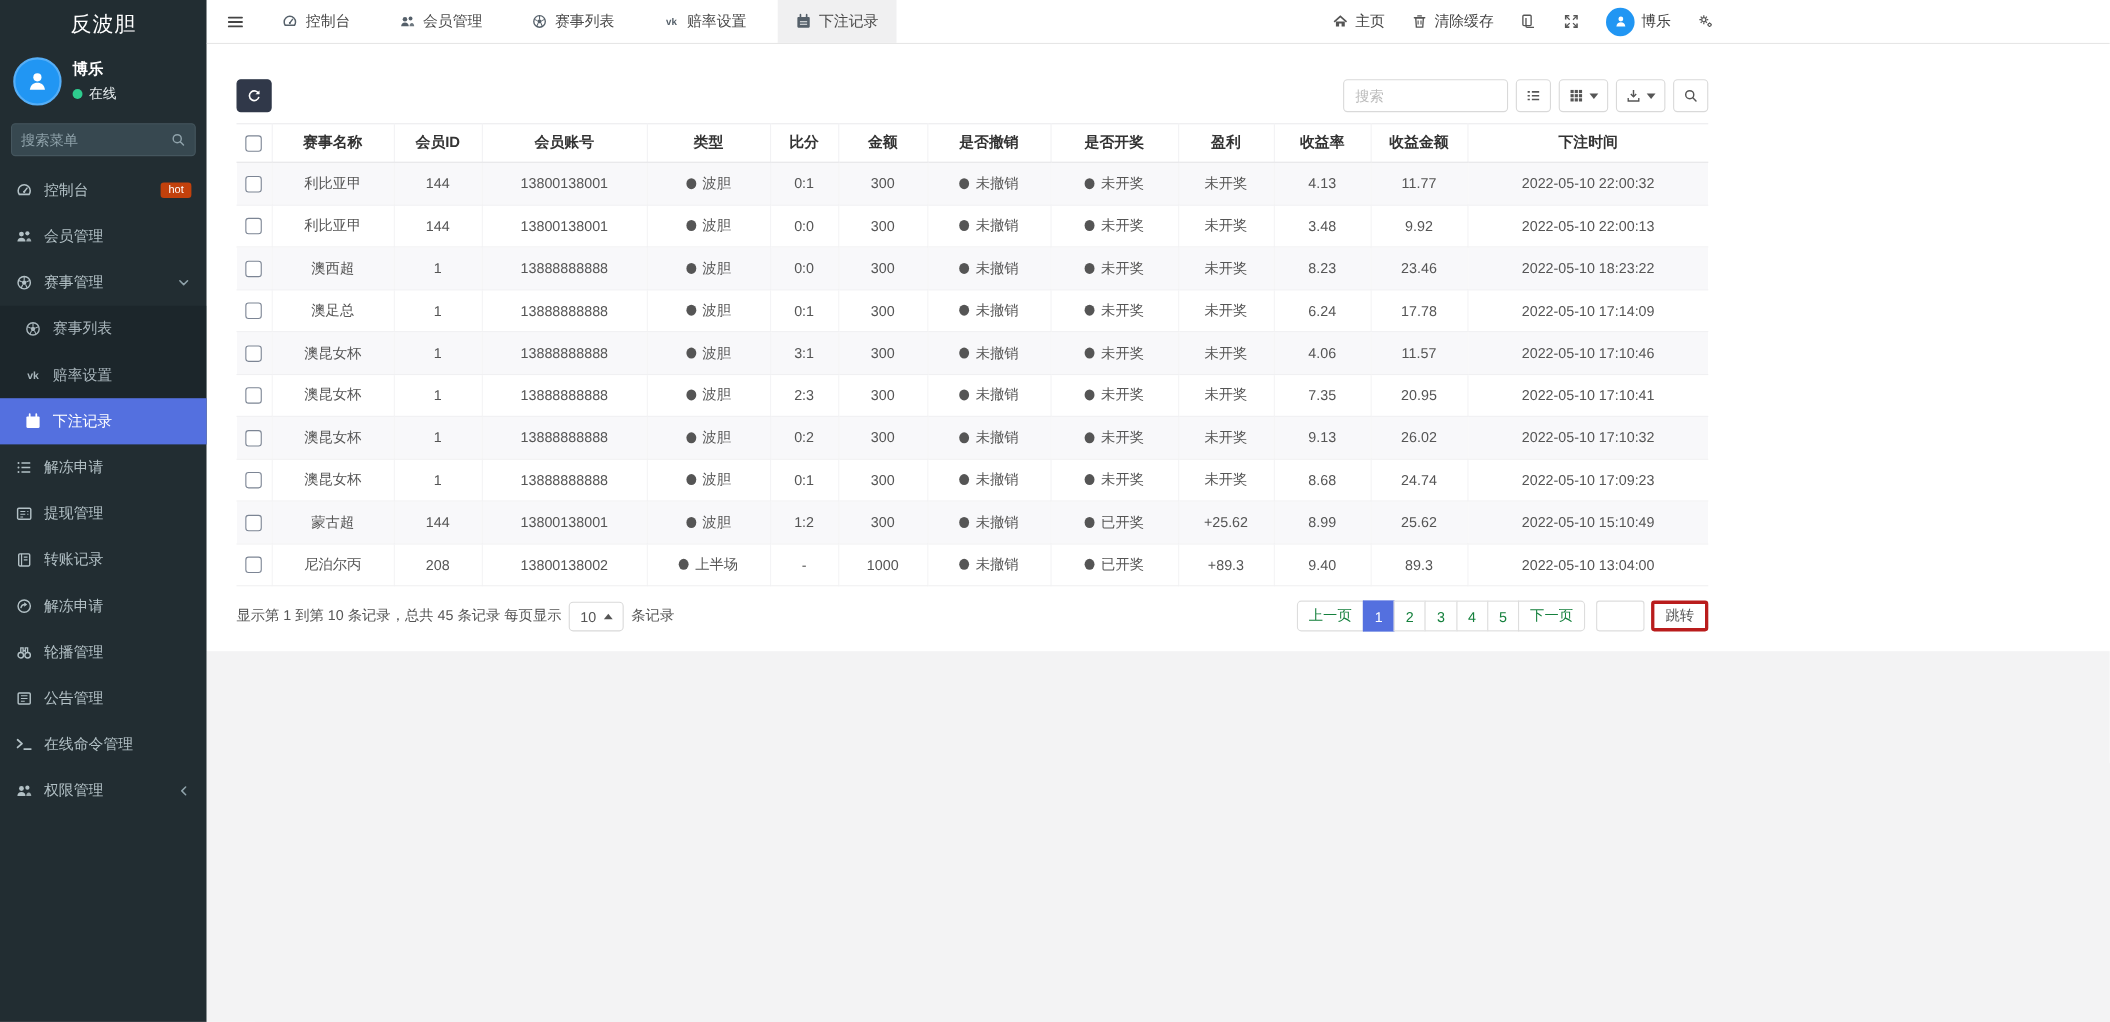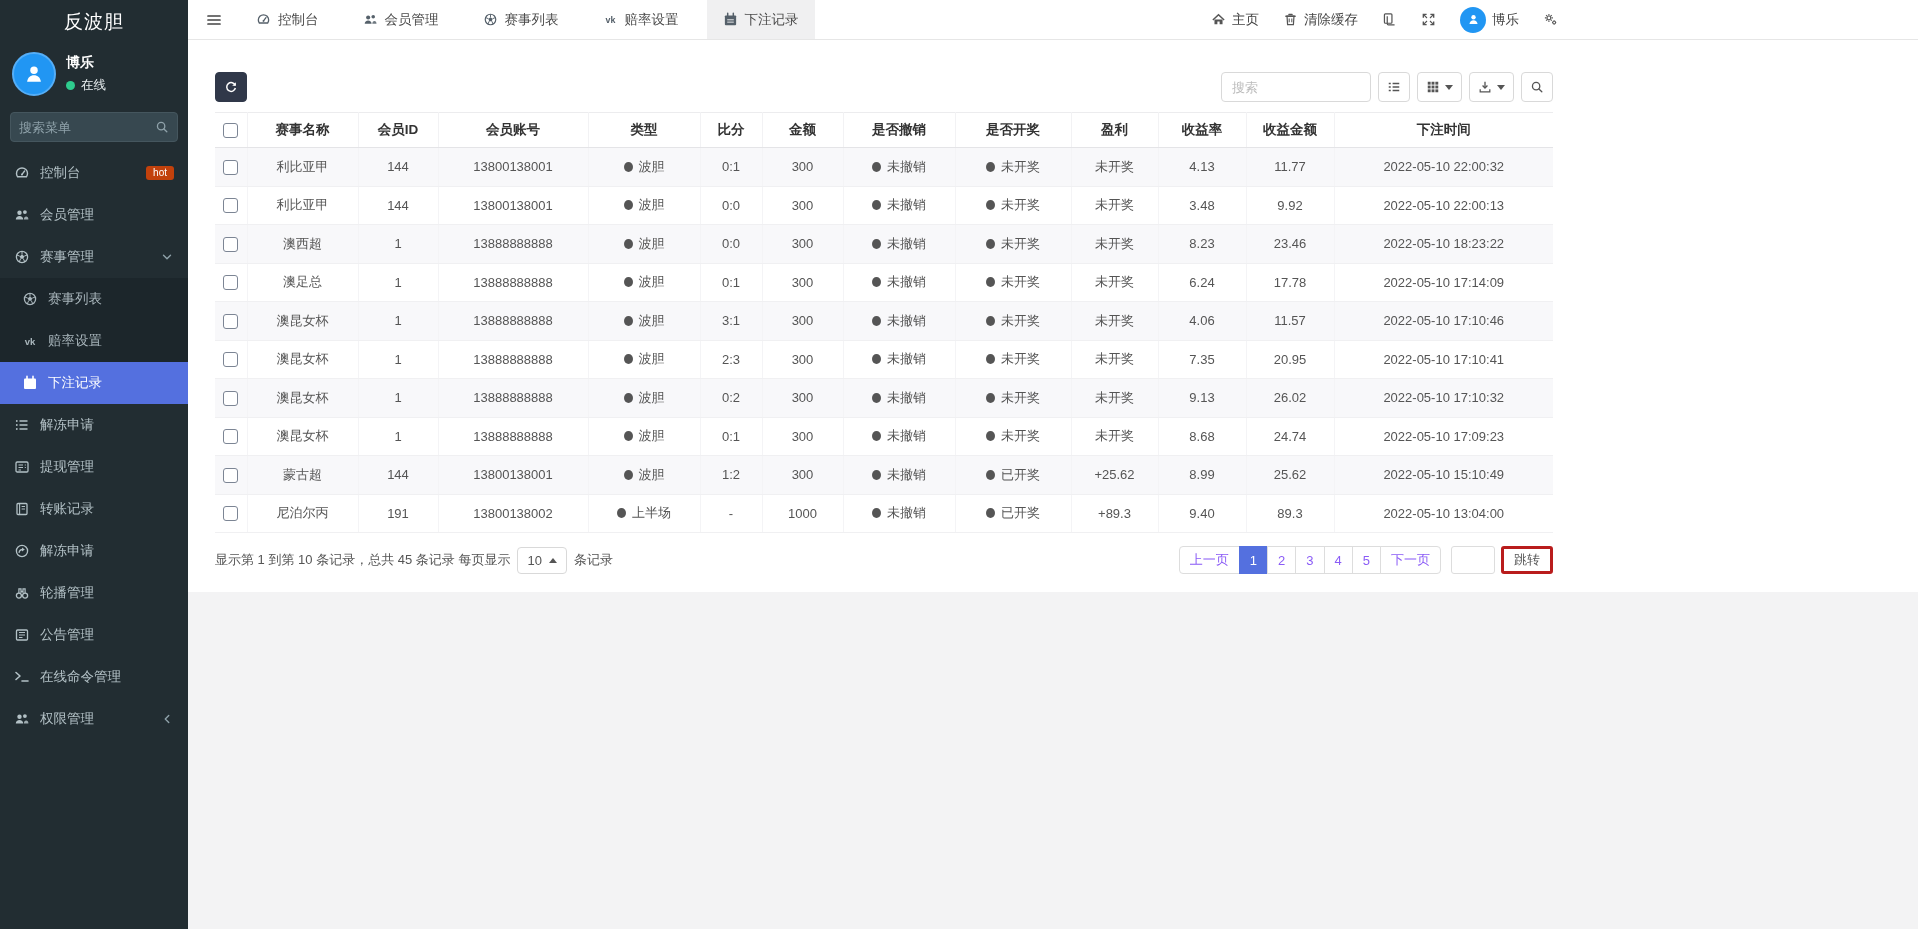--- a/index.html
+++ b/index.html
@@ -98,21 +98,21 @@
   .c-green { color:#2ecc9a; }
 
   
   .pager { display:flex; align-items:center; margin-top:13px; font-size:13px; color:#555; }
   .pager-info { display:flex; align-items:center; gap:7px; }
   .page-size { height:27px; border:1px solid #d9d9d9; border-radius:4px; background:#fff;
     display:flex; align-items:center; gap:7px; padding:0 9px; cursor:pointer; color:#555; }
   .pager-right { margin-left:auto; display:flex; align-items:center; }
   .pg { display:flex; list-style:none; }
   .pg button { height:28px; min-width:28px; padding:0 10px; background:#fff;
-    border:1px solid #ddd; margin-left:-1px; font-size:13px; color:#8b5cf6; cursor:pointer;
+    border:1px solid #ddd; margin-left:-1px; font-size:13px; color:#15803d; cursor:pointer;
     font-family:inherit; }
   .pg li:first-child button { border-radius:4px 0 0 4px; margin-left:0; }
   .pg li:last-child button { border-radius:0 4px 4px 0; }
   .pg button.active { background:#5470df; border-color:#5470df; color:#fff; }
   .jump-input { width:44px; height:28px; border:1px solid #ddd; border-radius:3px;
     margin-left:10px; outline:none; padding:0 6px; font-size:13px; font-family:inherit; }
   .btn-jump { height:28px; padding:0 10px; margin-left:6px; background:#fff;
     border:3px solid #b91c1c; border-radius:3px; font-size:13px; color:#555; cursor:pointer;
     font-family:inherit; }
   .ic { display:block; }
@@ -632,21 +632,21 @@
               <td class="c-dark"><span class="st-dot"></span>未撤销</td>
               <td class="c-green"><span class="st-dot"></span>已开奖</td>
               <td>+25.62</td>
               <td>8.99</td>
               <td>25.62</td>
               <td>2022-05-10 15:10:49</td>
             </tr>
             <tr>
               <td><input type="checkbox" class="cb" style=""></td>
               <td>尼泊尔丙</td>
-              <td>191</td>
+              <td>208</td>
               <td>13800138002</td>
               <td class="c-green"><span class="st-dot"></span>上半场</td>
               <td>-</td>
               <td>1000</td>
               <td class="c-dark"><span class="st-dot"></span>未撤销</td>
               <td class="c-green"><span class="st-dot"></span>已开奖</td>
               <td>+89.3</td>
               <td>9.40</td>
               <td>89.3</td>
               <td>2022-05-10 13:04:00</td>

